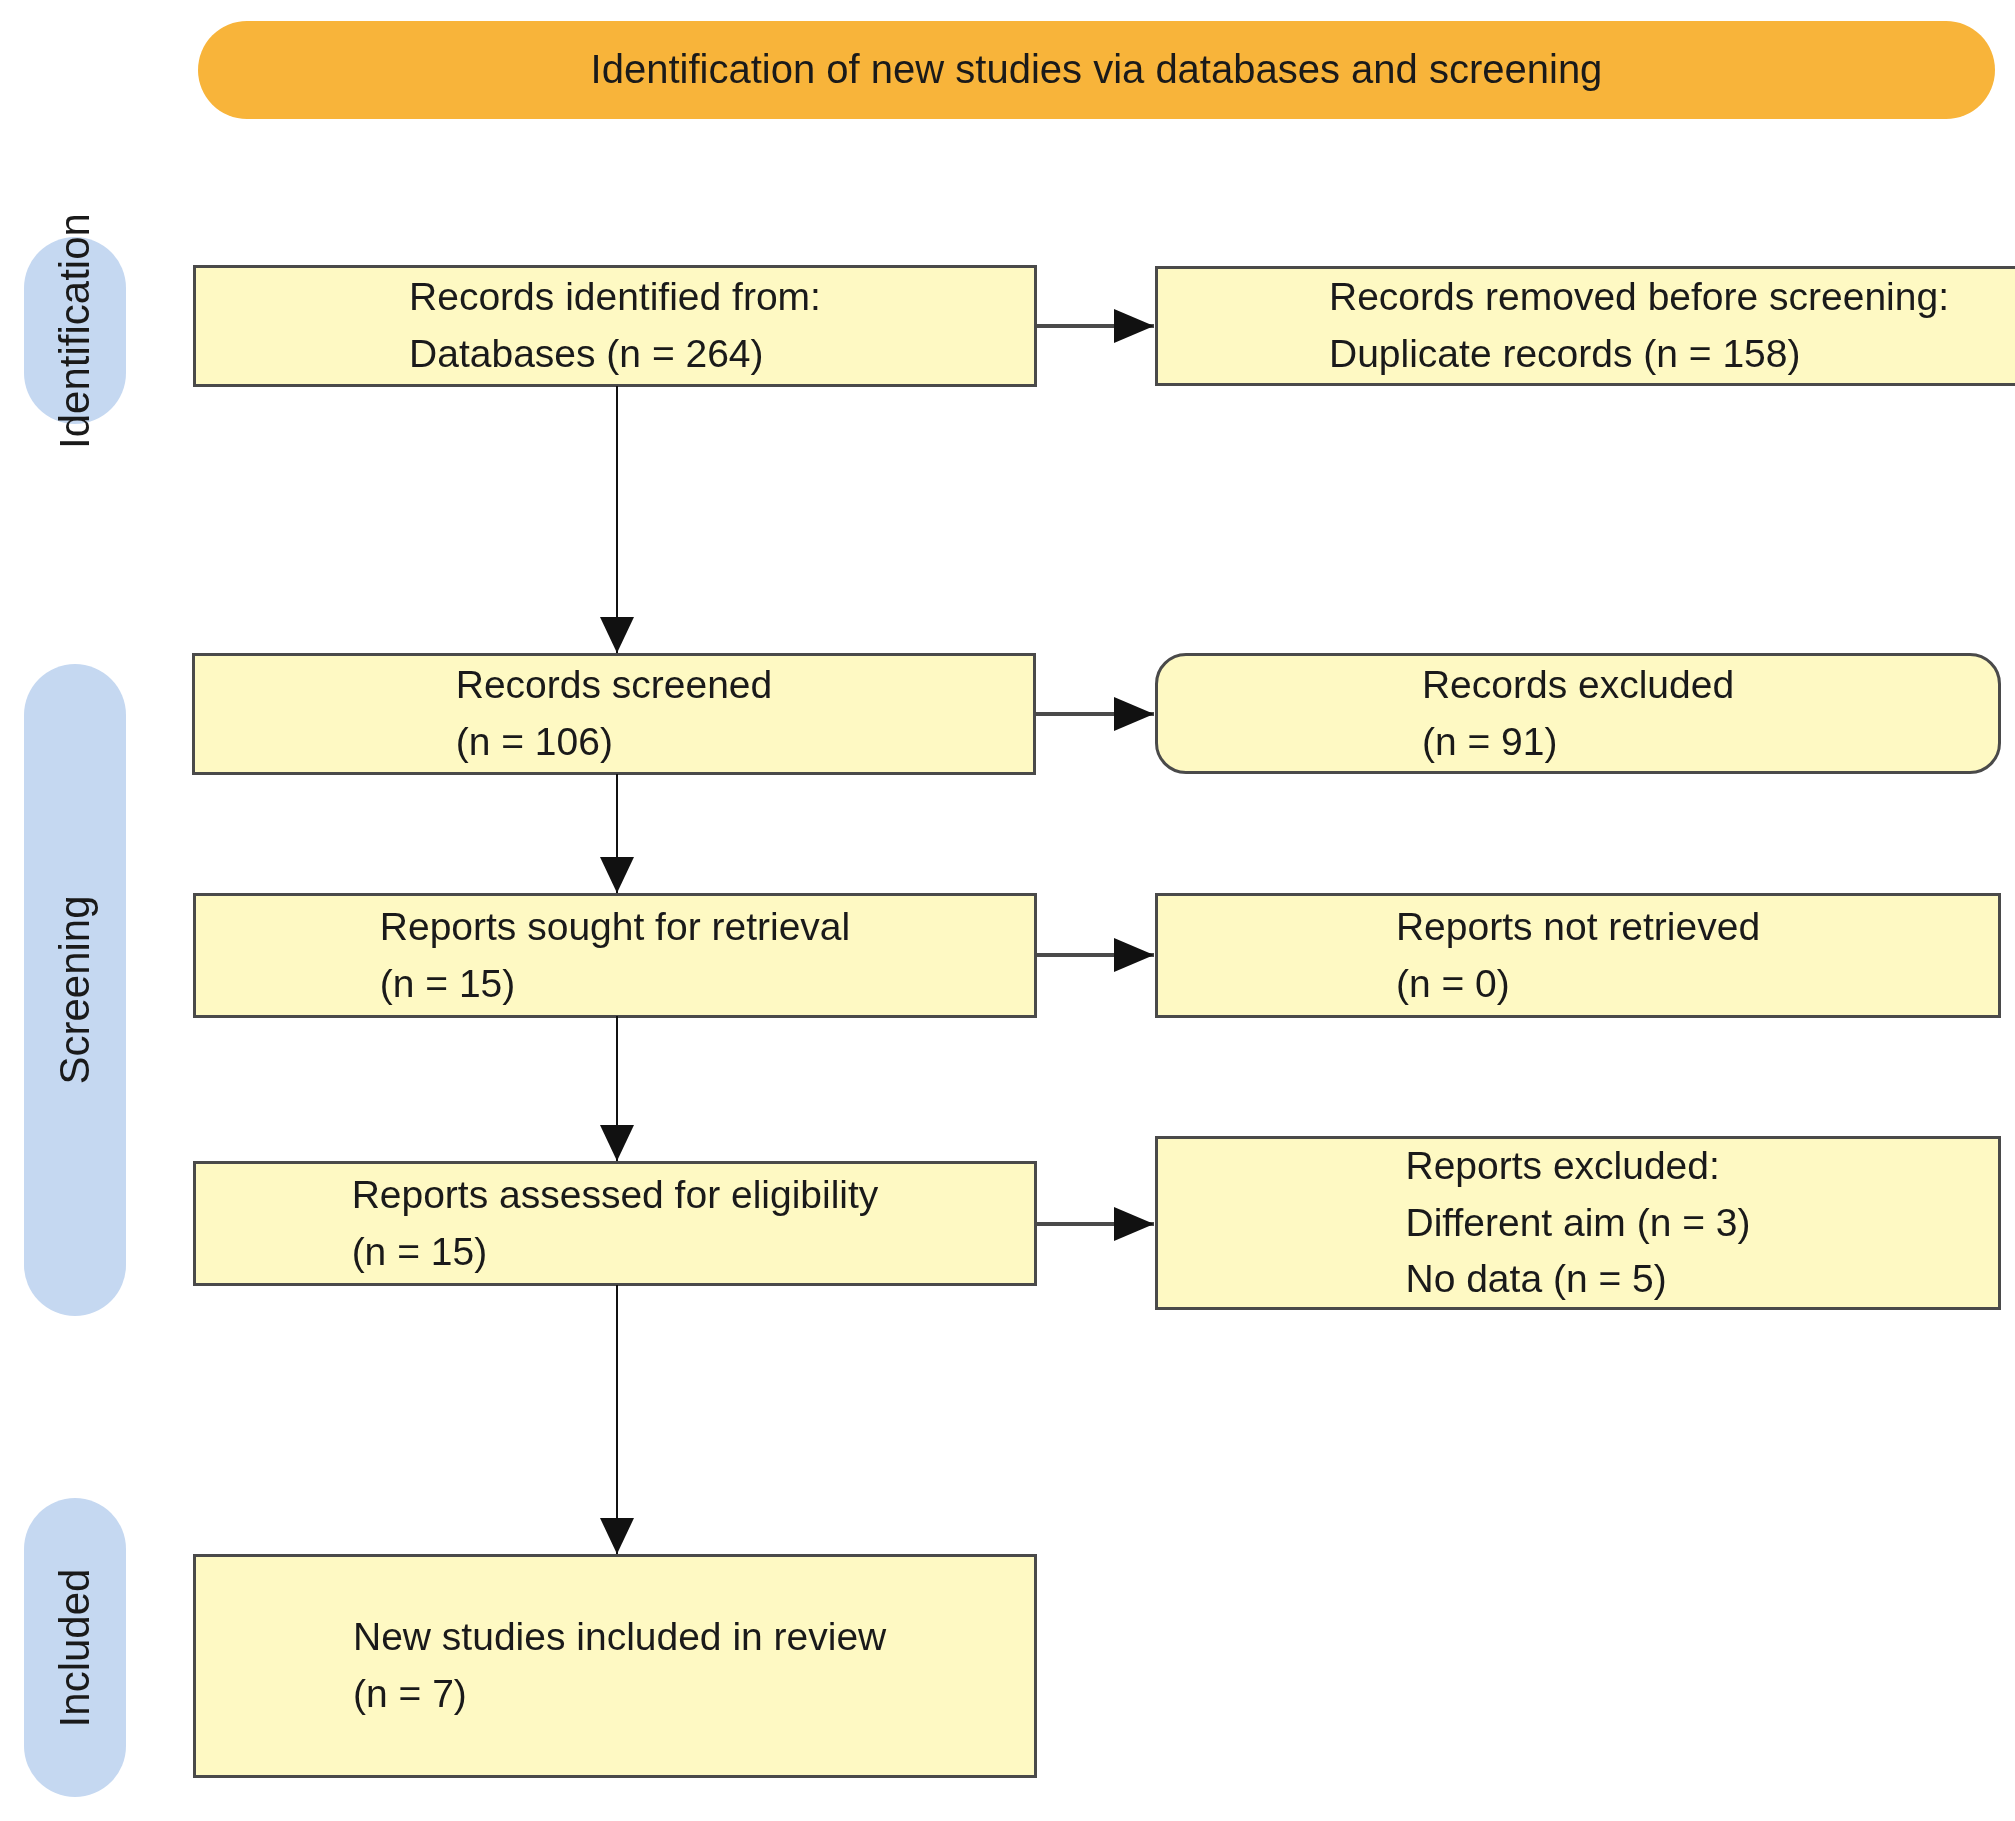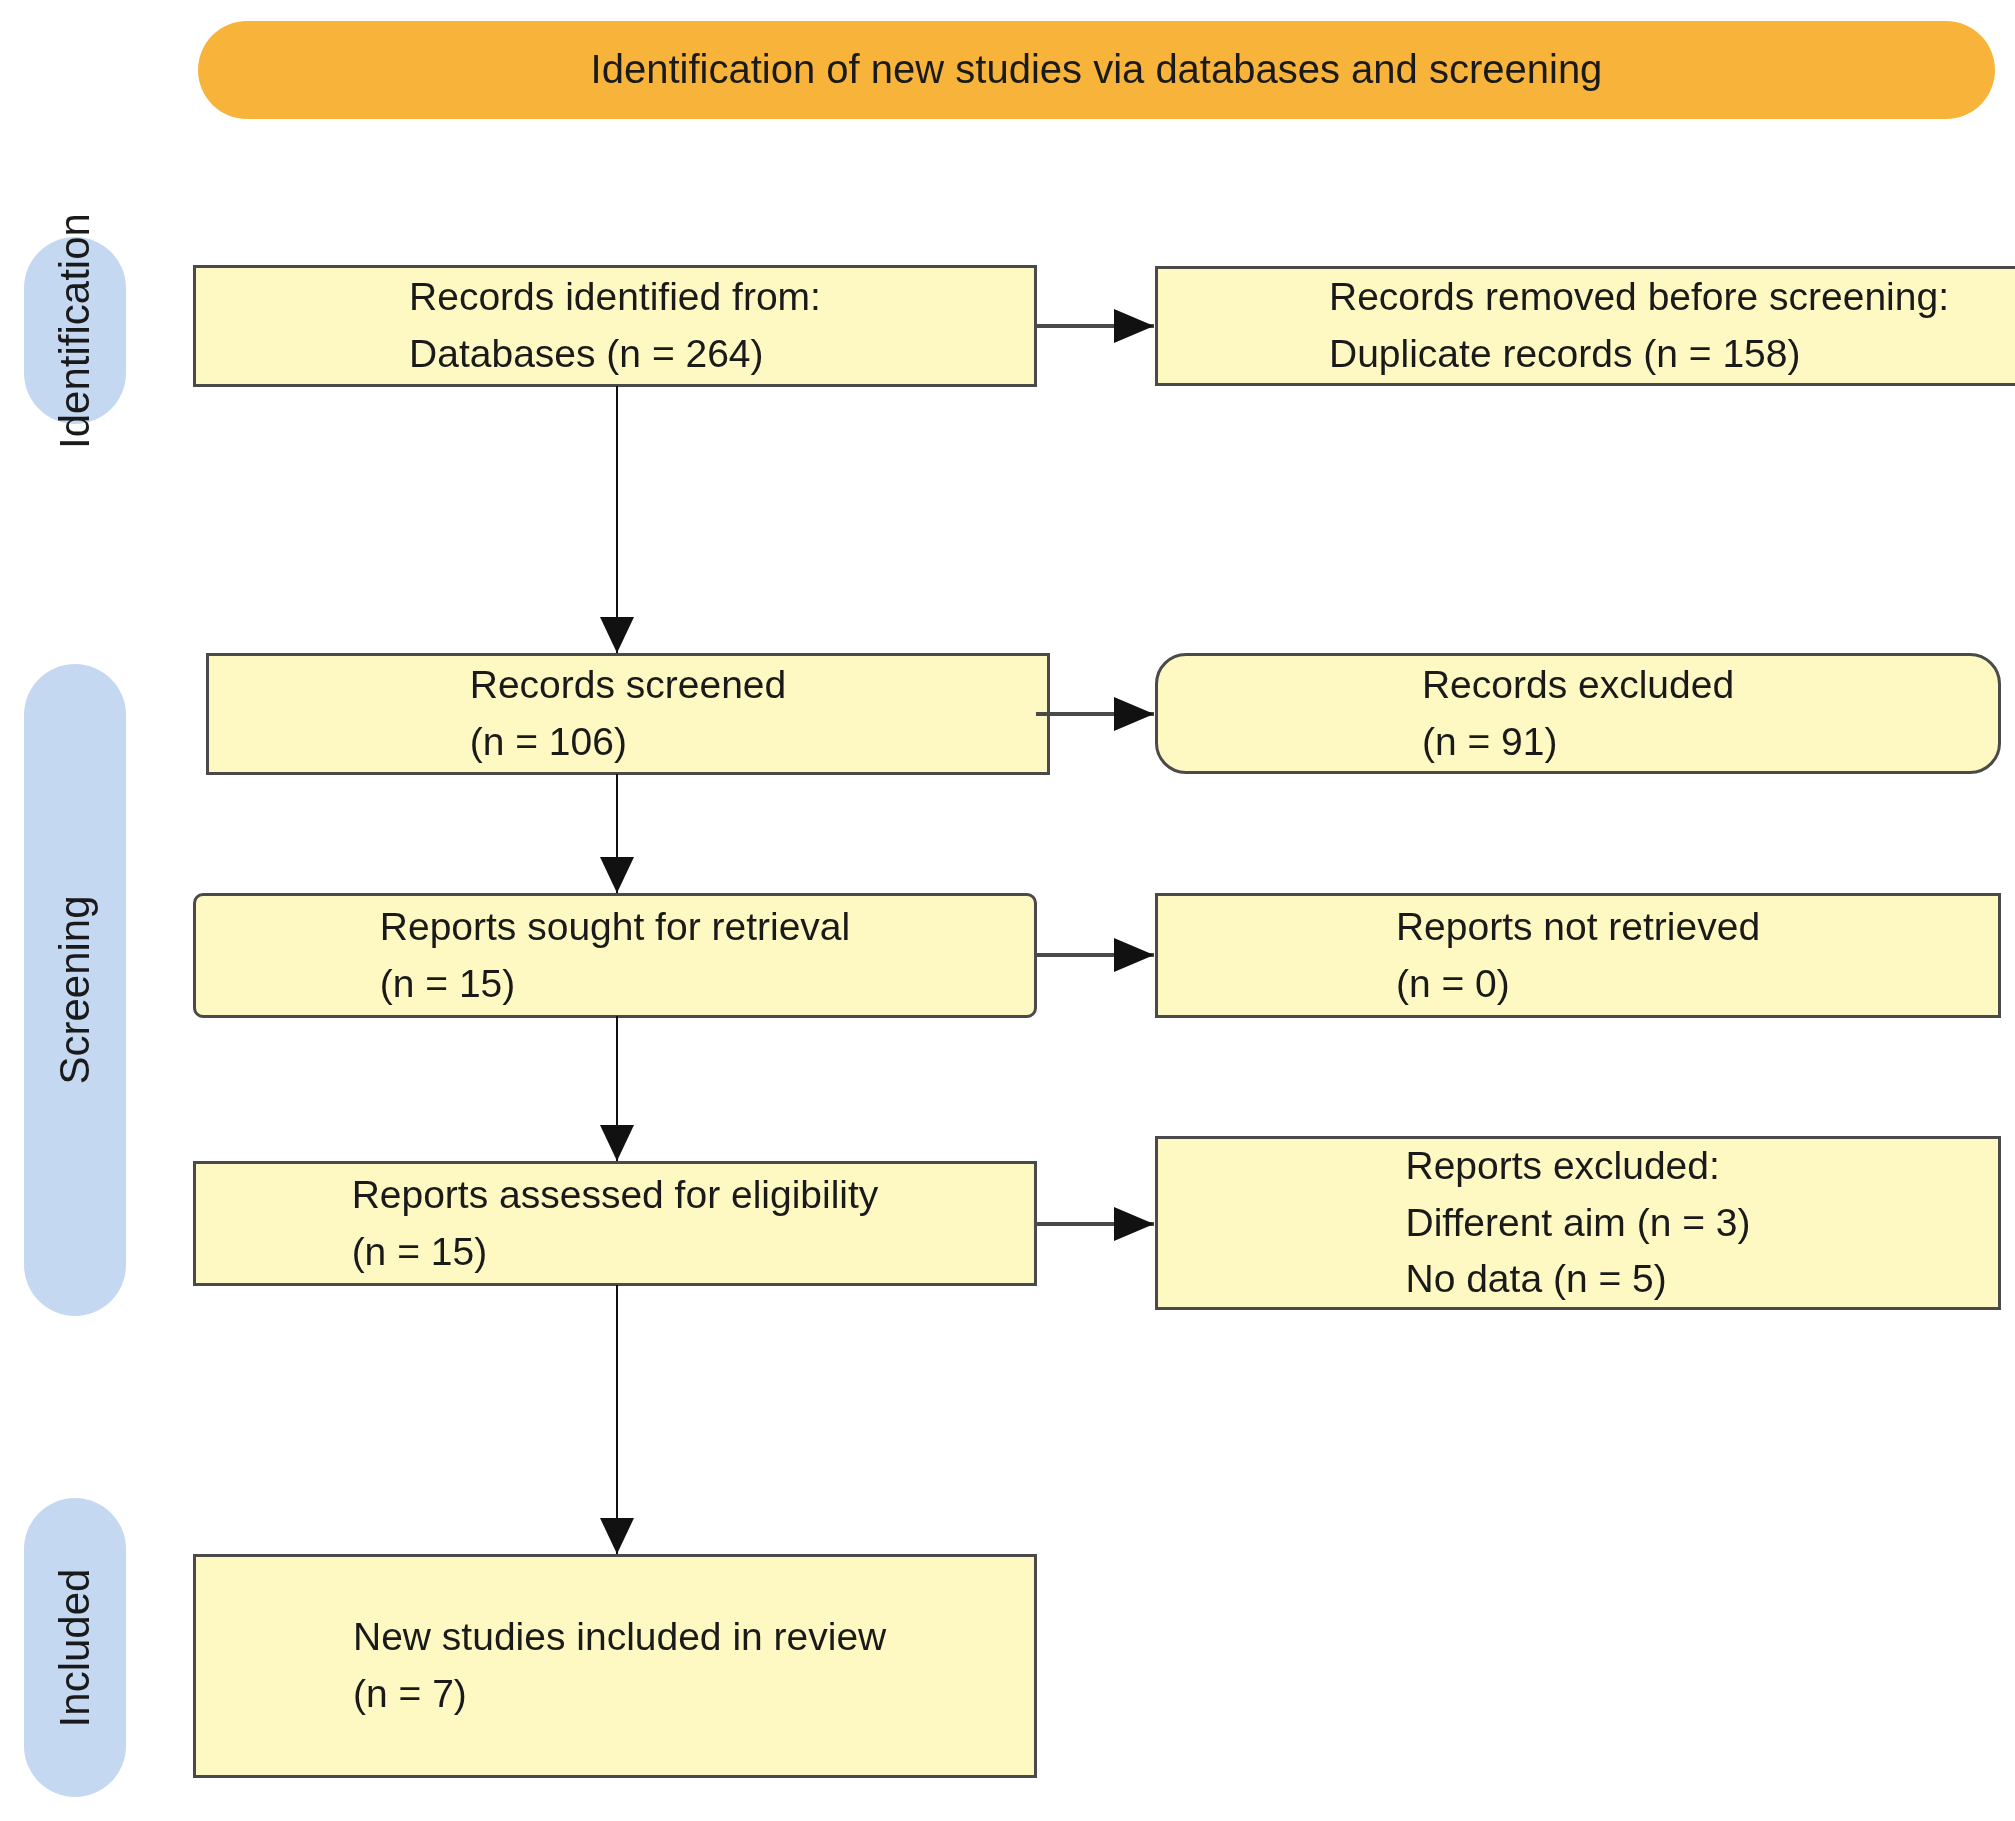--- a/index.html
+++ b/index.html
@@ -92,23 +92,23 @@
   </div>
   <div class="stage-pill" style="top:664px; height:652px;">
     <span class="vtext">Screening</span>
   </div>
   <div class="stage-pill" style="top:1498px; height:299px;">
     <span class="vtext">Included</span>
   </div>
 
   <div class="flowbox" style="left:193px; top:265px; width:844px; height:122px;">Records identified from:
 Databases (n = 264)</div>
-  <div class="flowbox" style="left:206px; top:653px; width:844px; height:122px;">Records screened
+  <div class="flowbox" style="left:192px; top:653px; width:844px; height:122px;">Records screened
 (n = 106)</div>
-  <div class="flowbox" style="left:193px; top:893px; width:844px; height:125px;border-radius:10px;">Reports sought for retrieval
+  <div class="flowbox" style="left:193px; top:893px; width:844px; height:125px;">Reports sought for retrieval
 (n = 15)</div>
   <div class="flowbox" style="left:193px; top:1161px; width:844px; height:125px;">Reports assessed for eligibility
 (n = 15)</div>
   <div class="flowbox" style="left:193px; top:1554px; width:844px; height:224px;padding-left:28px;">New studies included in review
 (n = 7)</div>
 
   <div class="flowbox" style="left:1155px; top:266px; width:968px; height:120px;">Records removed before screening:
 Duplicate records (n = 158)</div>
   <div class="flowbox" style="left:1155px; top:653px; width:846px; height:121px;border-radius:31px;">Records excluded
 (n = 91)</div>

